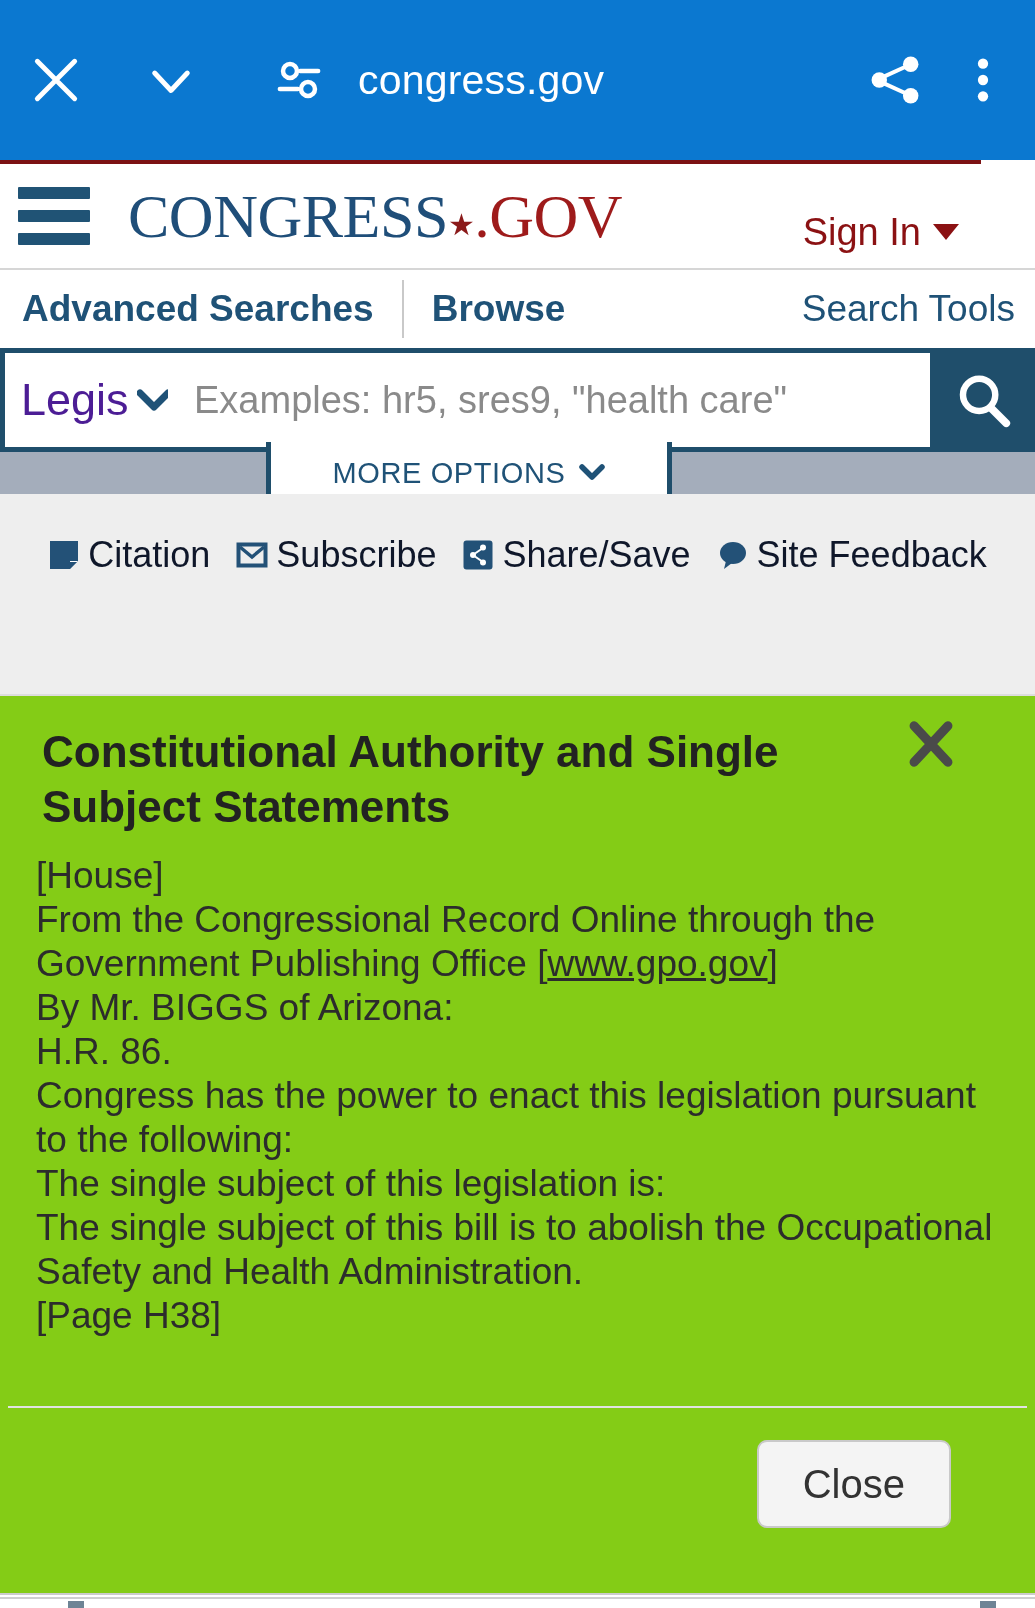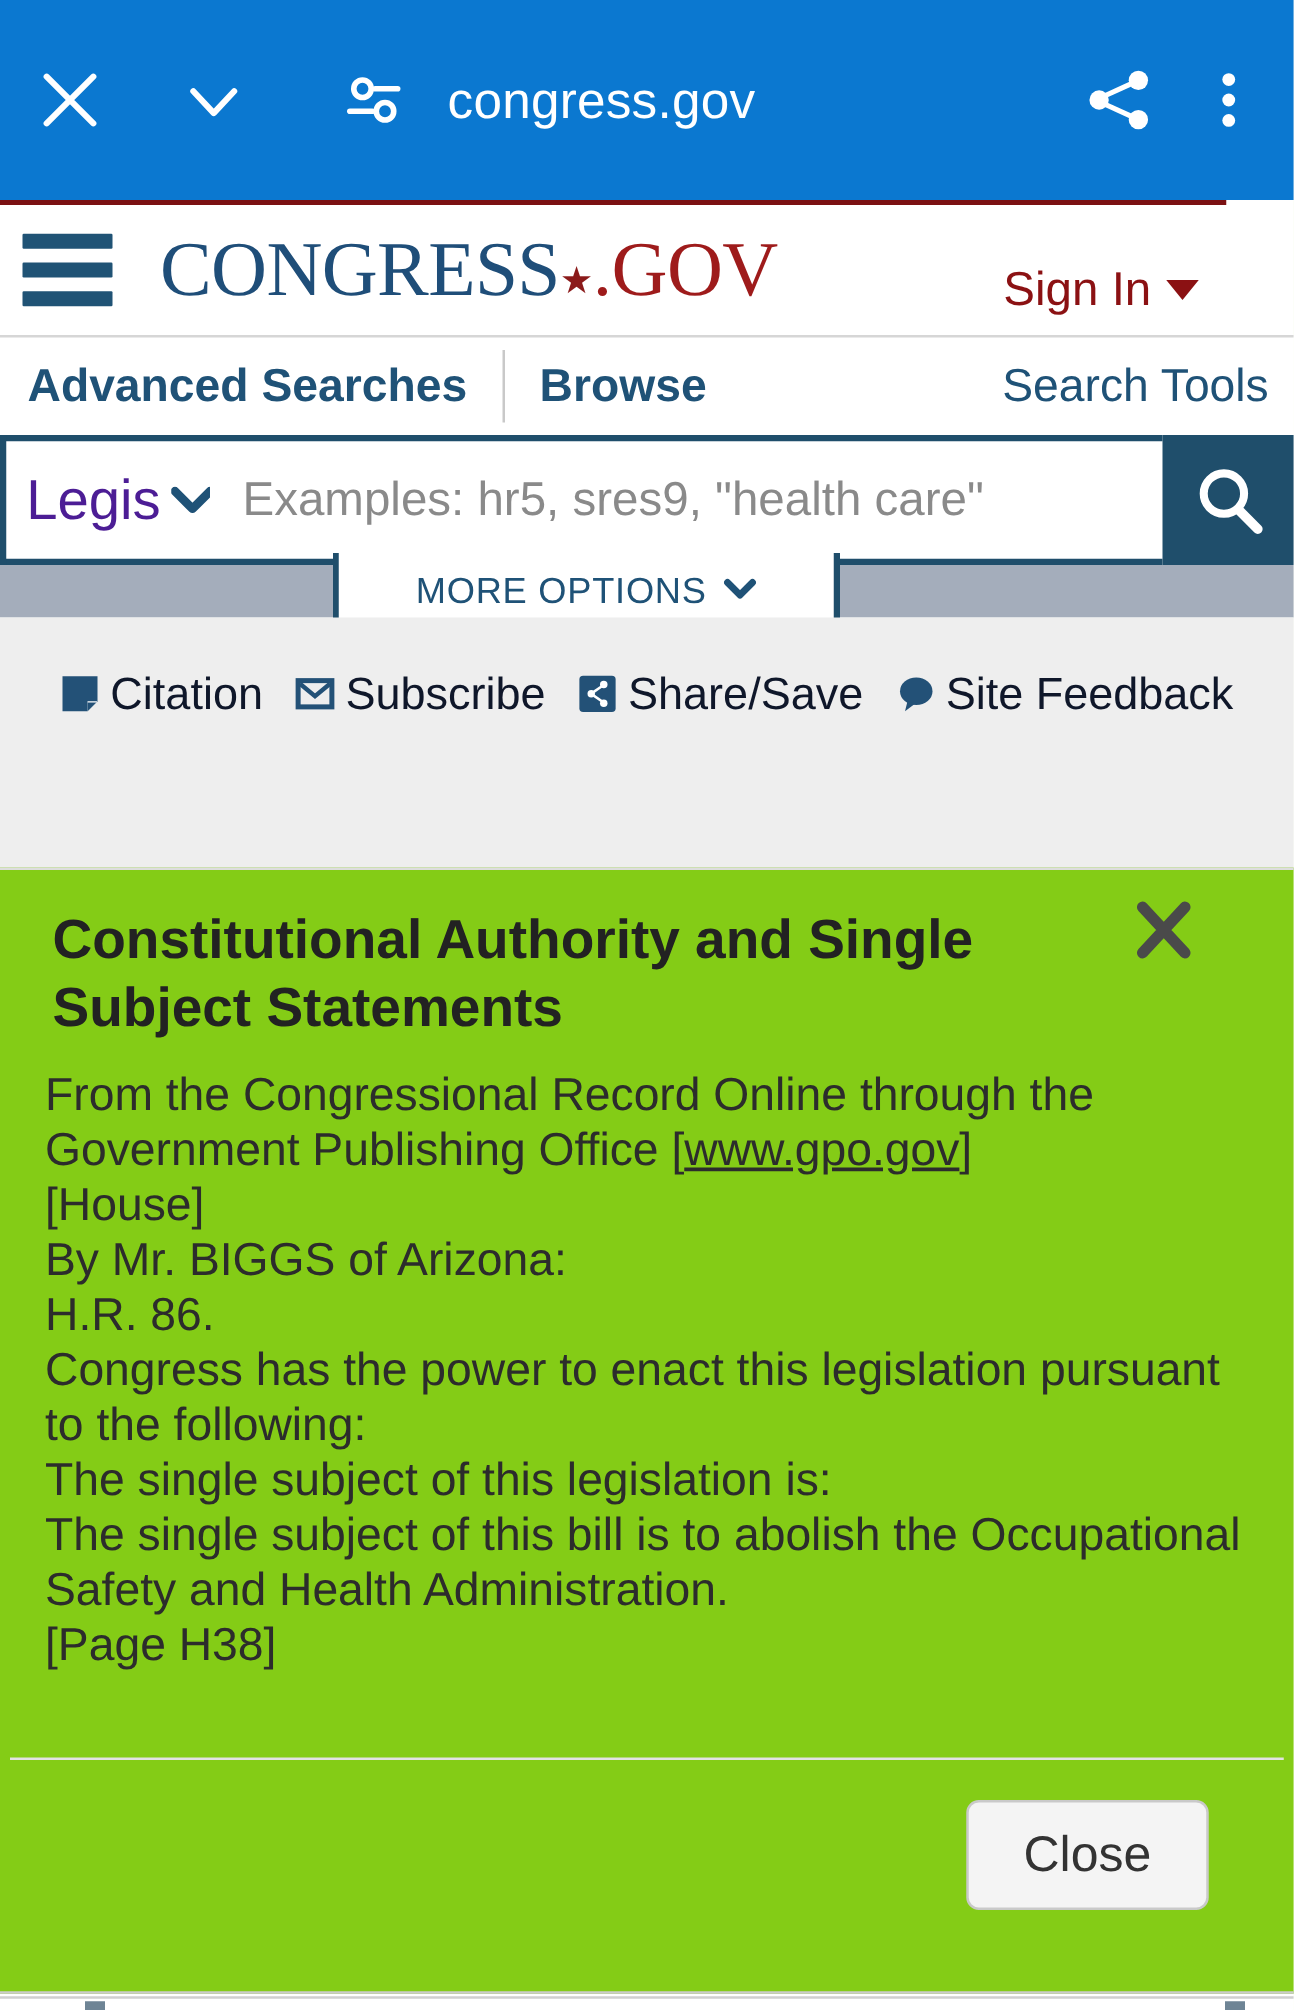--- a/index.html
+++ b/index.html
@@ -133,21 +133,21 @@
     padding: 20px 34px 0 36px;
   }
   .modal-body p {
     font-size:37px; line-height:1.19; color:#2c2c2c; margin:0;
   }
   .modal-body .lnk { text-decoration: underline; color:#2c2c2c; }
   .modal-divider {
     position:absolute; left:8px; right:8px; top:710px; height:2px; background:#e2e2e2;
   }
   .modal-footer {
-    position:absolute; left:0; right:0; top:712px; height:189px;
+    position:absolute; left:0; right:16px; top:712px; height:189px;
     display:flex; align-items:flex-start; justify-content:flex-end;
     padding: 32px 68px 17px 0;
   }
   .close-btn {
     background:#f4f4f4; border:2px solid #c9c9c9; border-radius:10px;
     color:#333333; font-size:40px; font-family:"Liberation Sans", sans-serif;
     padding: 22px 44px; cursor:pointer; line-height:1;
   }
 
   
@@ -315,22 +315,22 @@
       <div class="modal-title">Constitutional Authority and Single Subject Statements</div>
     </div>
 
     <div class="modal-close-x">
       <svg viewBox="0 0 40 40" width="52" height="52" aria-hidden="true">
         <path d="M7 6 L33 34 M33 6 L7 34" stroke="#4a4a4a" stroke-width="7" stroke-linecap="round" fill="none"></path>
       </svg>
     </div>
 
     <div class="modal-body">
+      <p>[House]</p>
       <p><span>From the Congressional Record Online through the Government Publishing Office [</span><span class="lnk">www.gpo.gov</span><span>]</span></p>
-      <p>[House]</p>
       <p>By Mr. BIGGS of Arizona:</p>
       <p>H.R. 86.</p>
       <p>Congress has the power to enact this legislation pursuant to the following:</p>
       <p>The single subject of this legislation is:</p>
       <p>The single subject of this bill is to abolish the Occupational Safety and Health Administration.</p>
       <p>[Page H38]</p>
     </div>
 
     <div class="modal-divider"></div>
 

